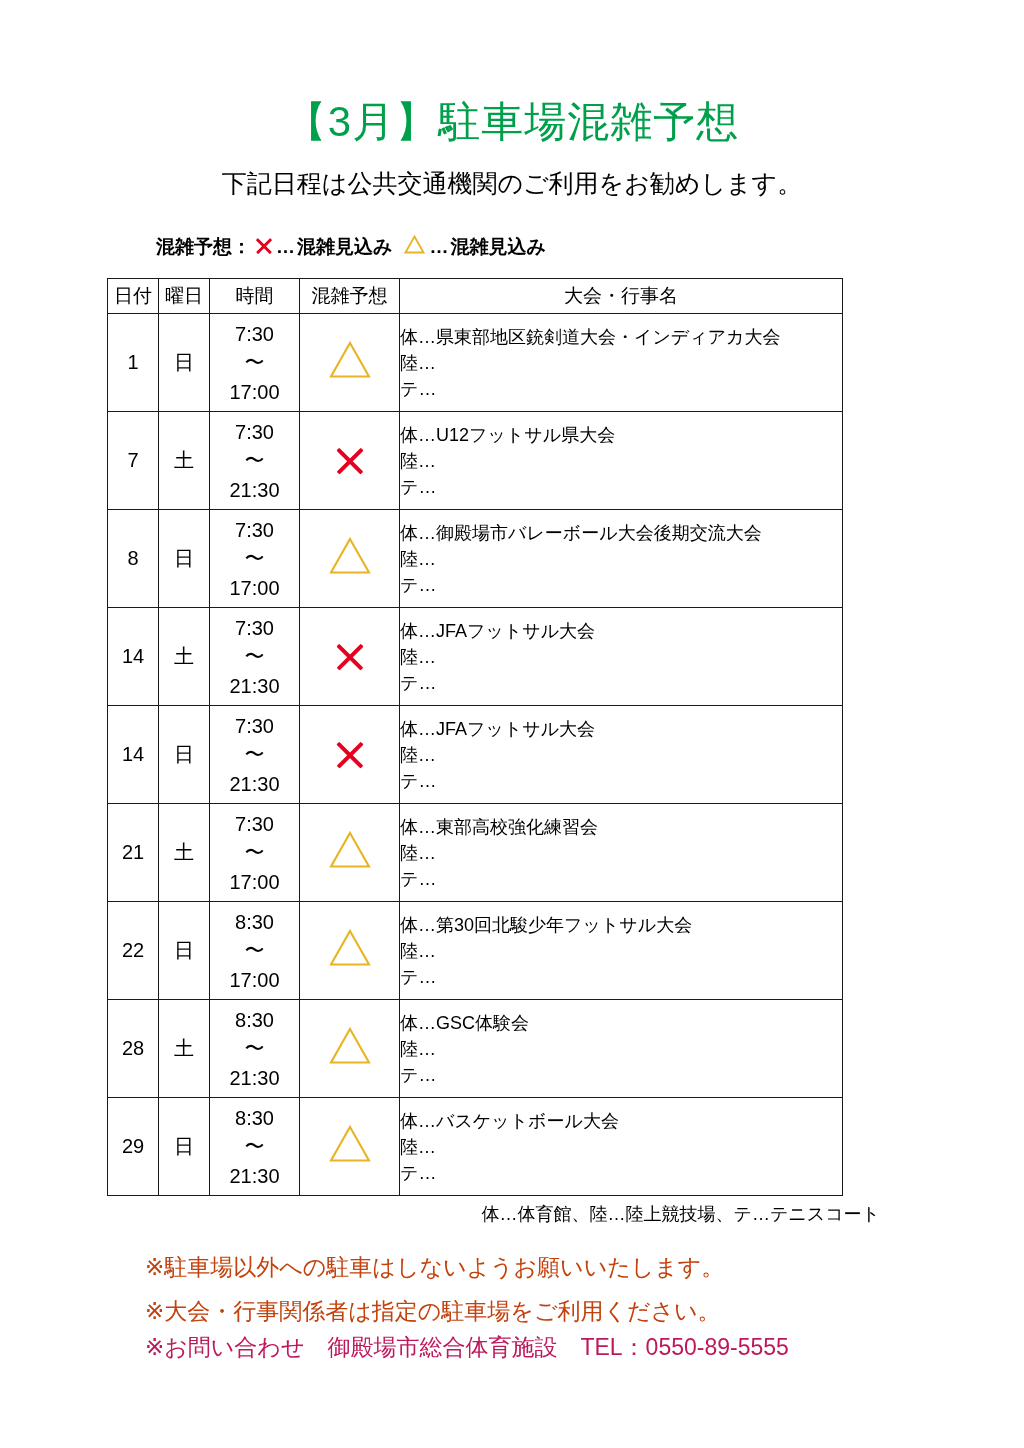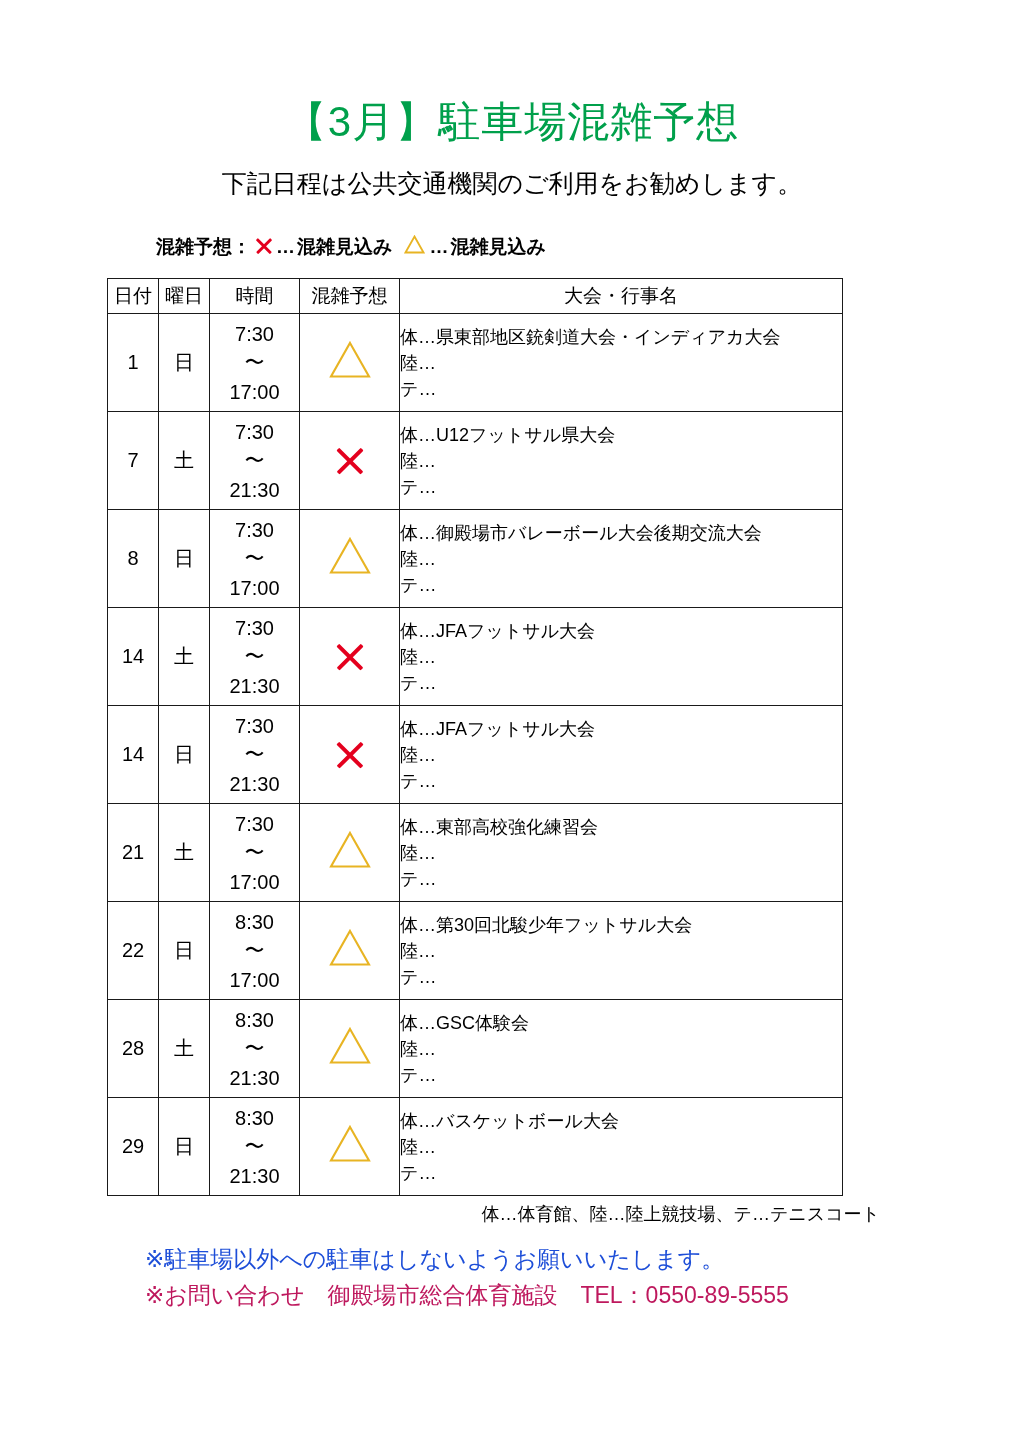--- a/index.html
+++ b/index.html
@@ -193,21 +193,21 @@
   
   .notices {
     padding: 16px 0 0 145px;
   }
   .notice {
     margin: 0;
     font-size: 23px;
     line-height: 1.55;
     white-space: nowrap;
   }
-  .notice.red { color: #1d4ed8; }
+  .notice.red { color: #c2410c; margin-top: 8px; }
   .notice.black { color: #be185d; }
 </style>
 </head>
 <body>
 
 <div class="page">
 
   <h1 class="title">【3月】駐車場混雑予想</h1>
 
   <p class="subtitle">下記日程は公共交通機関のご利用をお勧めします。</p>
@@ -430,16 +430,17 @@
             </td>
           </tr>
         </tbody>
     </table>
   </div>
 
   <p class="table-note">体…体育館、陸…陸上競技場、テ…テニスコート</p>
 
   <div class="notices">
       <p class="notice red">※駐車場以外への駐車はしないようお願いいたします。</p>
+      <p class="notice red">※大会・行事関係者は指定の駐車場をご利用ください。</p>
       <p class="notice black">※お問い合わせ　御殿場市総合体育施設　TEL：0550-89-5555</p>
     </div>
 
 </div>
 
 </body></html>

